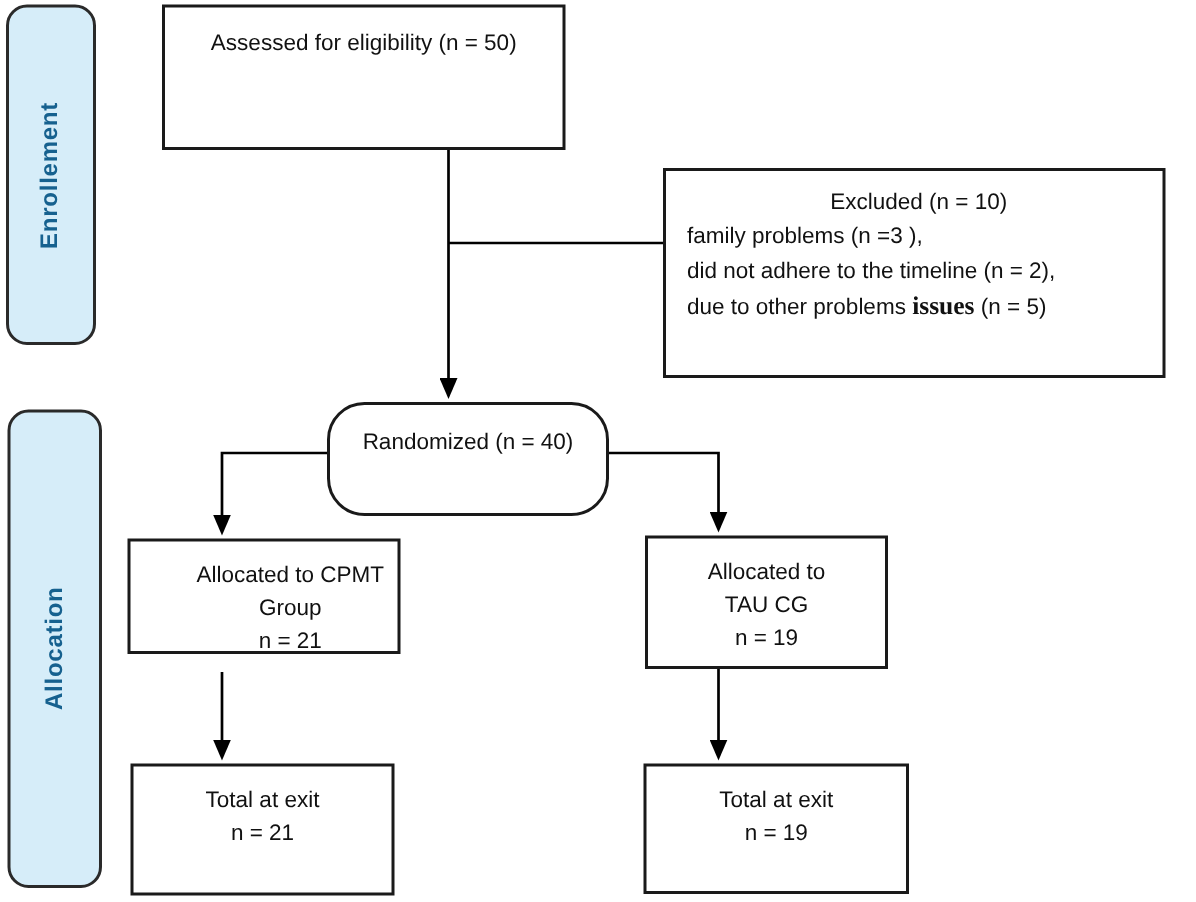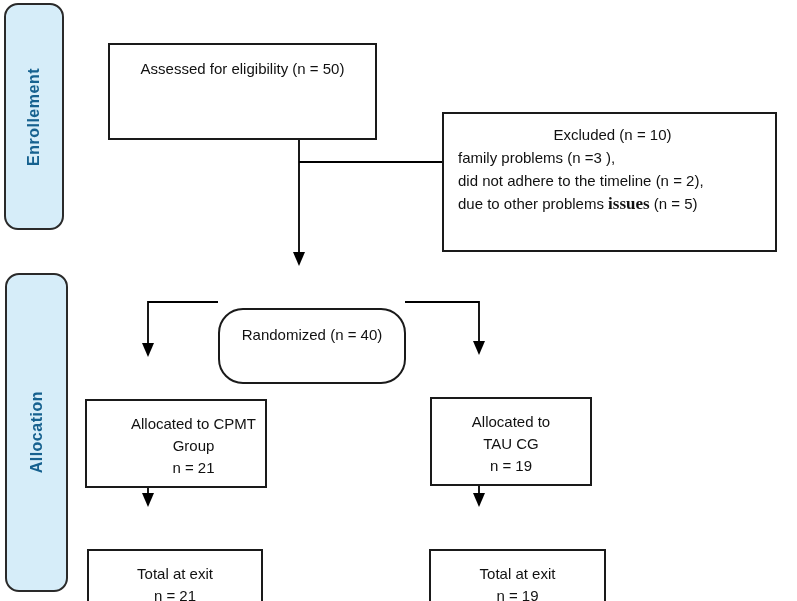--- a/index.html
+++ b/index.html
@@ -20,21 +20,21 @@
   }
   .flowbox {
     position: absolute;
     background: #ffffff;
     border: 2px solid #1a1a1a;
     box-sizing: border-box;
     font-size: 15px;
     line-height: 22px;
     z-index: 2;
   }
-  .center { text-align: center; margin-top: 40px; }
+  .center { text-align: center; }
   .stage-label {
     position: absolute;
     background: #d6edf9;
     border: 2px solid #2a2a2a;
     border-radius: 14px;
     box-sizing: border-box;
     z-index: 2;
     display: flex;
     align-items: center;
     justify-content: center;
@@ -46,21 +46,21 @@
     font-size: 16px;
     color: #16618f;
     letter-spacing: 0.5px;
     white-space: nowrap;
   }
   
   #box-assessed   { left: 108px; top: 3px;   width: 269px; height: 97px; padding-top: 13px; }
   #box-excluded   { left: 442px; top: 112px; width: 335px; height: 140px; padding: 9px 8px 0 14px; line-height: 23px; }
   #box-excluded .title { text-align: center; }
   #box-randomized { left: 218px; top: 268px; width: 188px; height: 76px; padding-top: 14px; border-radius: 25px; }
-  #box-alloc-left { left: 85px;  top: 359px; width: 182px; height: 89px; padding-top: 12px; padding-left: 35px; }
+  #box-alloc-left { left: 85px;  top: 359px; width: 182px; height: 77px; padding-top: 12px; padding-left: 35px; }
   #box-alloc-right{ left: 430px; top: 357px; width: 162px; height: 89px; padding-top: 12px; }
   #box-exit-left  { left: 87px;  top: 509px; width: 176px; height: 88px; padding-top: 12px; }
   #box-exit-right { left: 429px; top: 509px; width: 177px; height: 87px; padding-top: 12px; }
   #label-enrollement { left: 4px; top: 3px;   width: 60px; height: 227px; }
   #label-allocation  { left: 5px; top: 273px; width: 63px; height: 319px; }
   .serif-word {
     font-family: "Liberation Serif", serif;
     font-size: 17px;
     font-weight: bold;
   }

